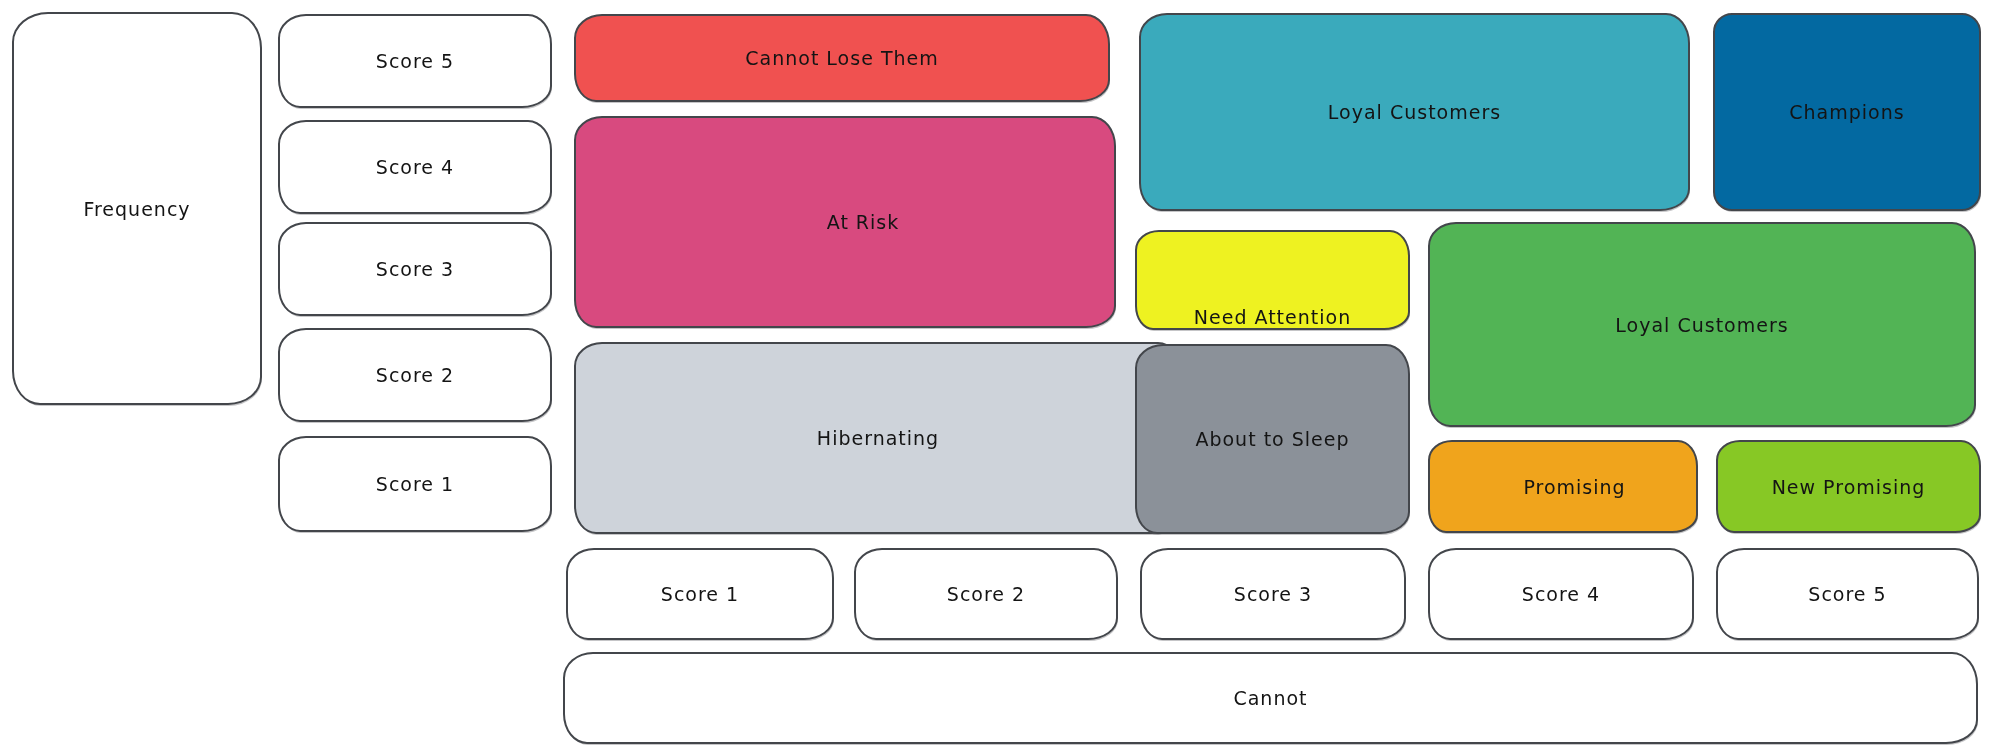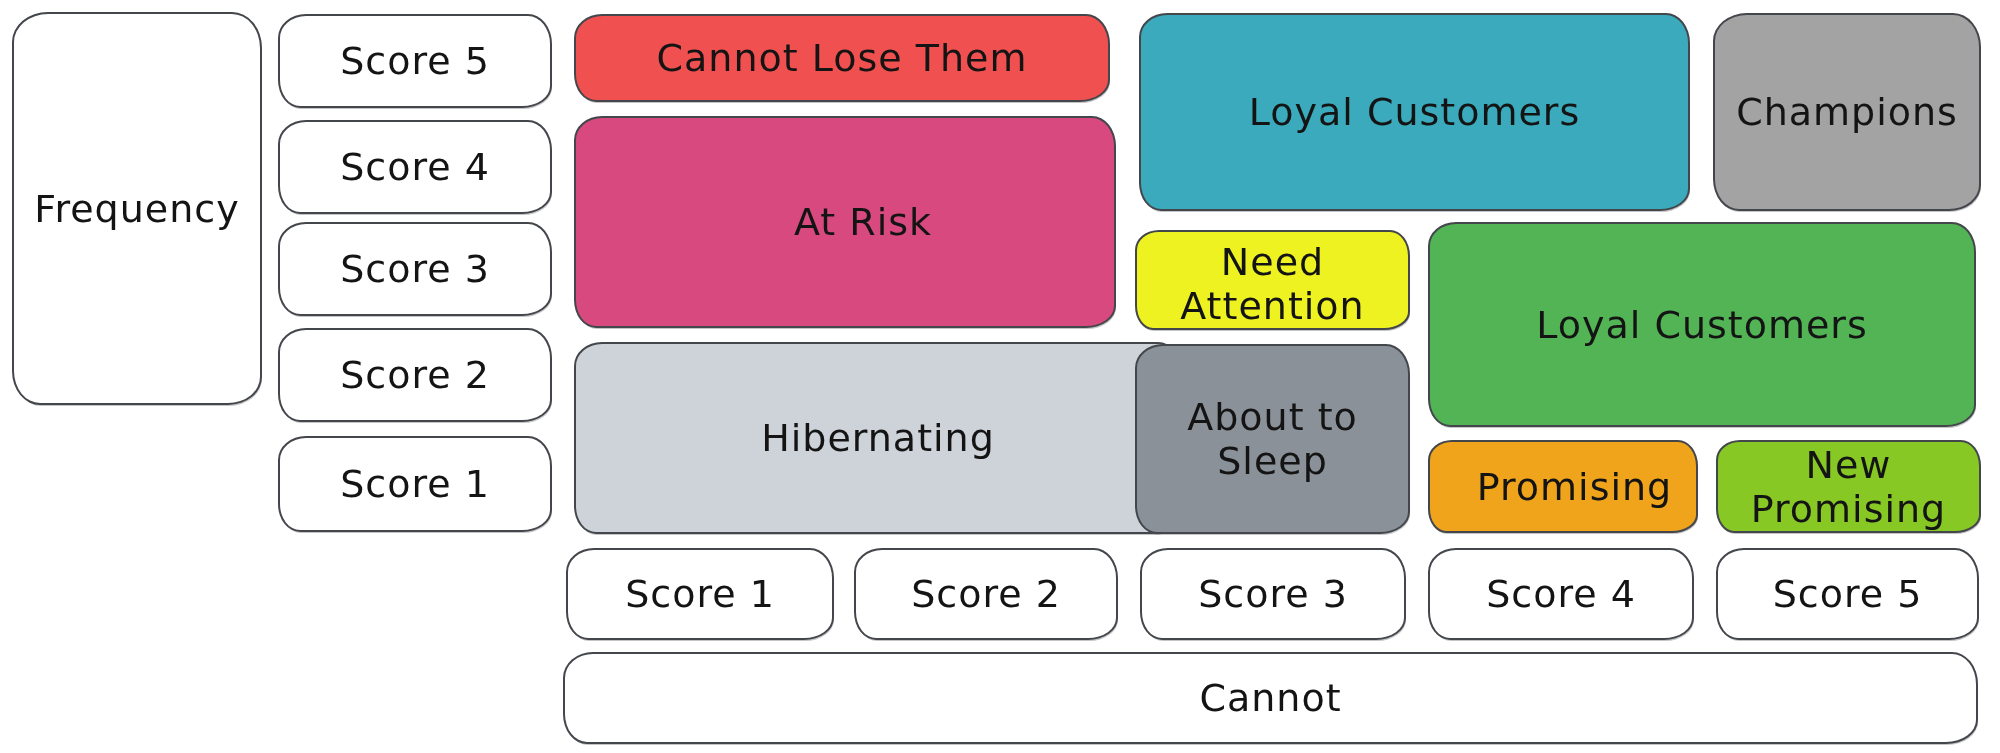--- a/index.html
+++ b/index.html
@@ -17,21 +17,21 @@
   }
   .box {
     position: absolute;
     box-sizing: border-box;
     border: 2px solid #43464b;
     border-radius: 28px 24px 30px 22px / 24px 30px 22px 28px;
     background: #ffffff;
     display: flex;
     align-items: center;
     justify-content: center;
-    font-size: 38px;
+    font-size: 19px;
     letter-spacing: 1px;
     color: #141414;
     text-align: center;
     box-shadow: 1px 2px 0 -1px rgba(90,90,95,0.35);
   }
   .axis { background: #ffffff; }
 
   
   .freq-axis { left: 12px;  top: 12px;  width: 250px; height: 393px; border-radius: 36px 30px 34px 28px / 30px 36px 28px 34px; }
   .fcol      { left: 278px; width: 274px; height: 94px; }
@@ -92,21 +92,21 @@
   </div>
   <div class="box seg-risk" style="background: rgb(216, 74, 127); padding-left: 36px;">
     <span>At Risk</span>
   </div>
   <div class="box seg-hib" style="background: rgb(206, 211, 218);">
     <span>Hibernating</span>
   </div>
   <div class="box seg-loyal-top" style="background: rgb(58, 170, 188);">
     <span>Loyal Customers</span>
   </div>
-  <div class="box seg-champ" style="background: #a3a3a3;">
+  <div class="box seg-champ" style="background: #0369a1; border-radius: 19px;">
     <span>Champions</span>
   </div>
   <div class="box seg-need" style="background: rgb(238, 242, 33); align-items: flex-end;">
     <span>Need Attention</span>
   </div>
   <div class="box seg-loyal-mid" style="background: rgb(82, 180, 85);">
     <span>Loyal Customers</span>
   </div>
   <div class="box seg-sleep" style="background: rgb(139, 145, 153);">
     <span>About to Sleep</span>

